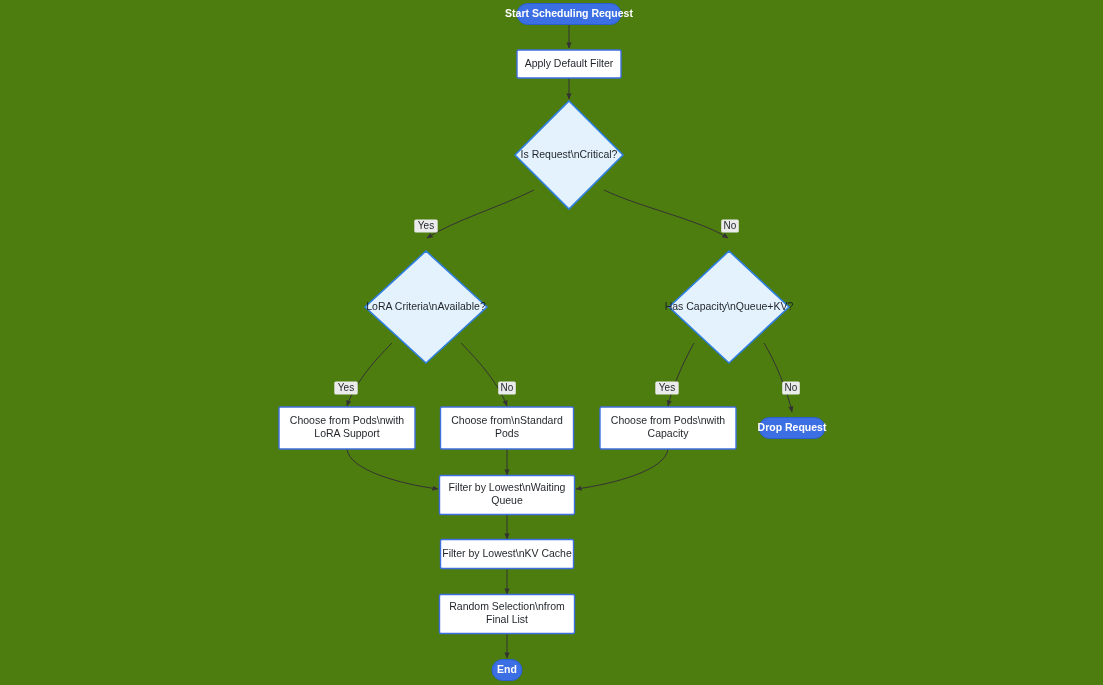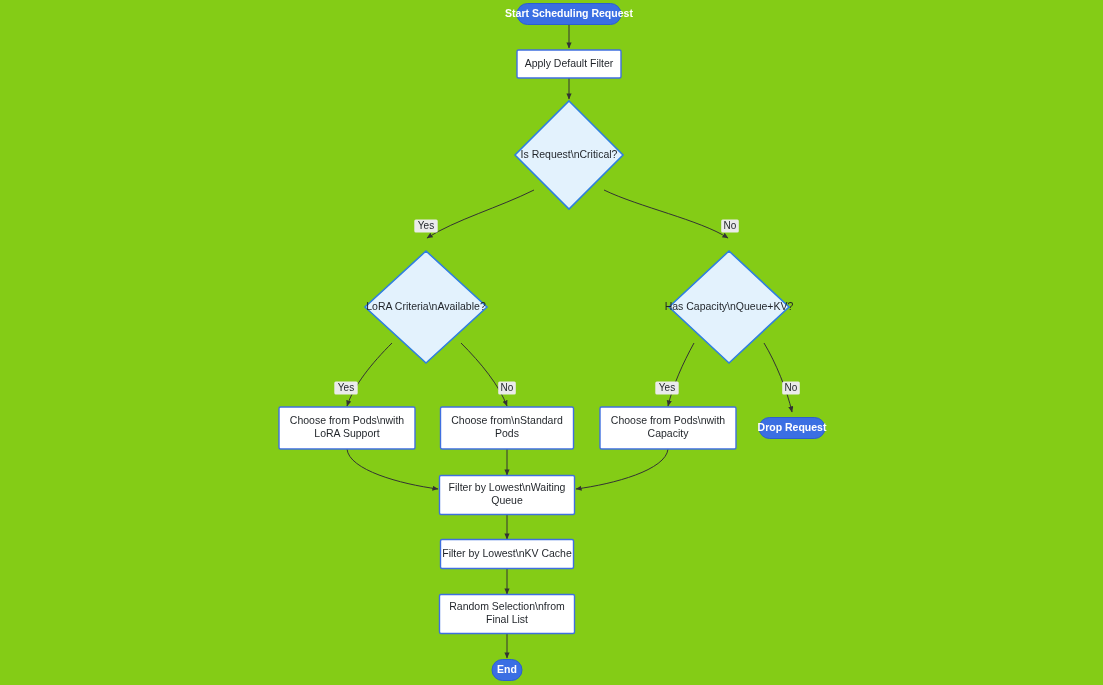--- a/index.html
+++ b/index.html
@@ -1,17 +1,17 @@
 <!DOCTYPE html>
 <html><head>
 <meta charset="utf-8">
 <style>
   html,body{margin:0;padding:0;background:#ffffff;}
   body{width:1103px;height:685px;overflow:hidden;font-family:"Liberation Sans",sans-serif;}
-  #canvas{position:relative;width:1103px;height:685px;background:#84cc16;}
+  #canvas{position:relative;width:1103px;height:685px;background:#4d7c0f;}
   svg#flow{position:absolute;left:0;top:0;width:1103px;height:685px;}
   .edge{fill:none;stroke:#333333;stroke-width:1;}
   .node-rect{fill:#ffffff;stroke:#3f6fe0;stroke-width:1.4;}
   .node-diamond{fill:#e3f2fd;stroke:#2f7fe0;stroke-width:1.6;}
   .node-pill{fill:#3b6fe3;stroke:#2b5fd0;stroke-width:1;}
   .n-label{font-family:"Liberation Sans",sans-serif;font-size:10.5px;fill:#1f2328;text-anchor:middle;dominant-baseline:middle;}
   .n-label-white{font-family:"Liberation Sans",sans-serif;font-size:10.5px;font-weight:bold;fill:#ffffff;text-anchor:middle;dominant-baseline:middle;}
   .e-label{font-family:"Liberation Sans",sans-serif;font-size:10px;fill:#1f2328;text-anchor:middle;dominant-baseline:middle;}
   .e-label-bg{fill:#ebebeb;stroke:none;}
 </style>

